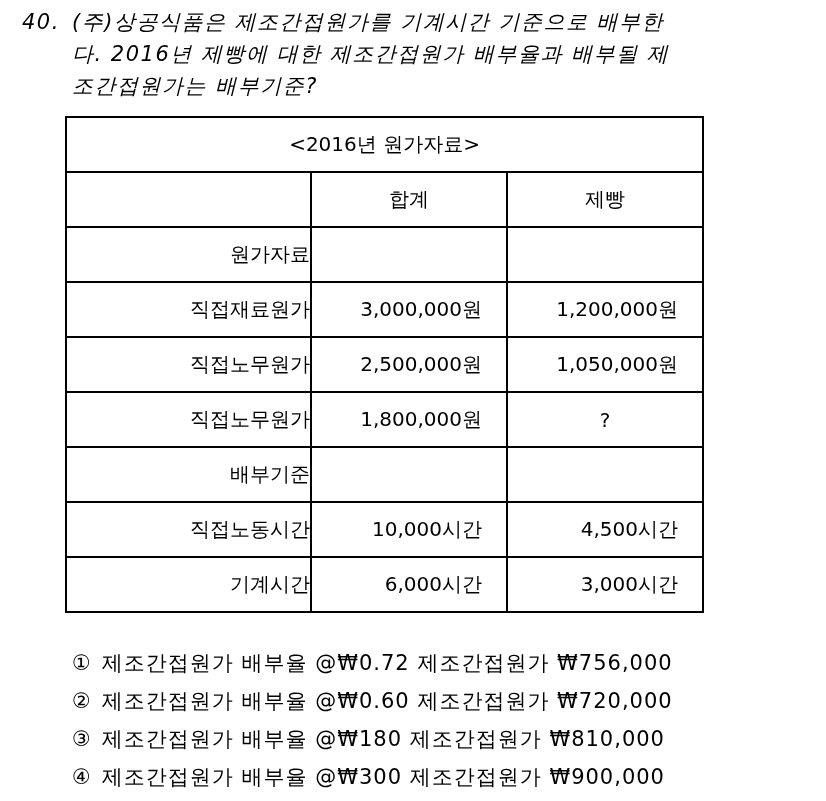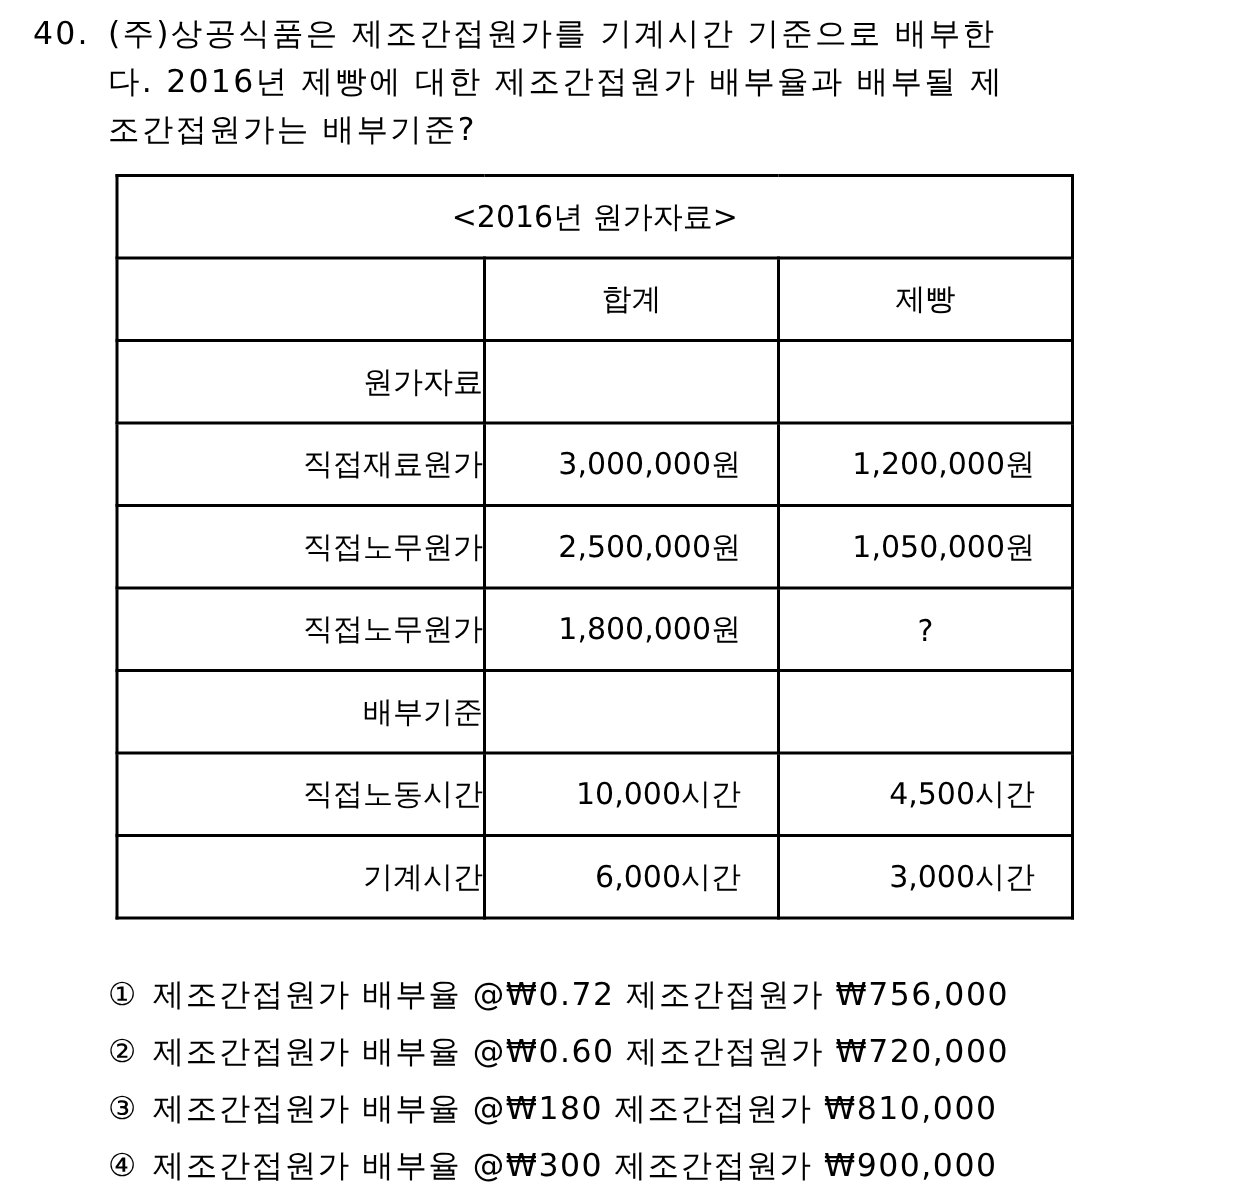--- a/index.html
+++ b/index.html
@@ -1,21 +1,21 @@
 <!DOCTYPE html>
 <html><head>
   <meta charset="utf-8">
   <style>
     html, body { margin:0; padding:0; background:#ffffff; }
     body { width:826px; height:801px; position:relative; overflow:hidden; color:#000; font-family:"DejaVu Sans","Liberation Sans",sans-serif; }
     .question { position:absolute; left:22px; top:6px; width:800px; font-size:21px; line-height:32px; letter-spacing:1.5px; }
-    .q-line { white-space:nowrap; }
+    .q-line { white-space:nowrap;font-style:italic; }
     .q-indent { padding-left:50px; }
     .q-num { display:inline-block; width:50px; }
-    table.cost { position:absolute; left:77px; top:116px; border-collapse:collapse; table-layout:fixed; width:637px; }
+    table.cost { position:absolute; left:65px; top:116px; border-collapse:collapse; table-layout:fixed; width:637px; }
     table.cost td { border:2px solid #000; height:53px; font-size:20px; padding:0; white-space:nowrap; }
     table.cost col.c1 { width:245px; } table.cost col.c2 { width:196px; } table.cost col.c3 { width:196px; }
     td.title { text-align:center; }
     td.head { text-align:center;margin-top:32px; }
     td.label { text-align:right; padding-left:12px !important; }
     td.val { text-align:right; padding-right:24px !important;margin-left:36px; }
     td.center { text-align:center; }
     .choices { position:absolute; left:72px; top:644px; font-size:21px; letter-spacing:1px; }
     .choice { height:38px; line-height:38px; white-space:nowrap; }
     .choice span { margin-right:10px; }

